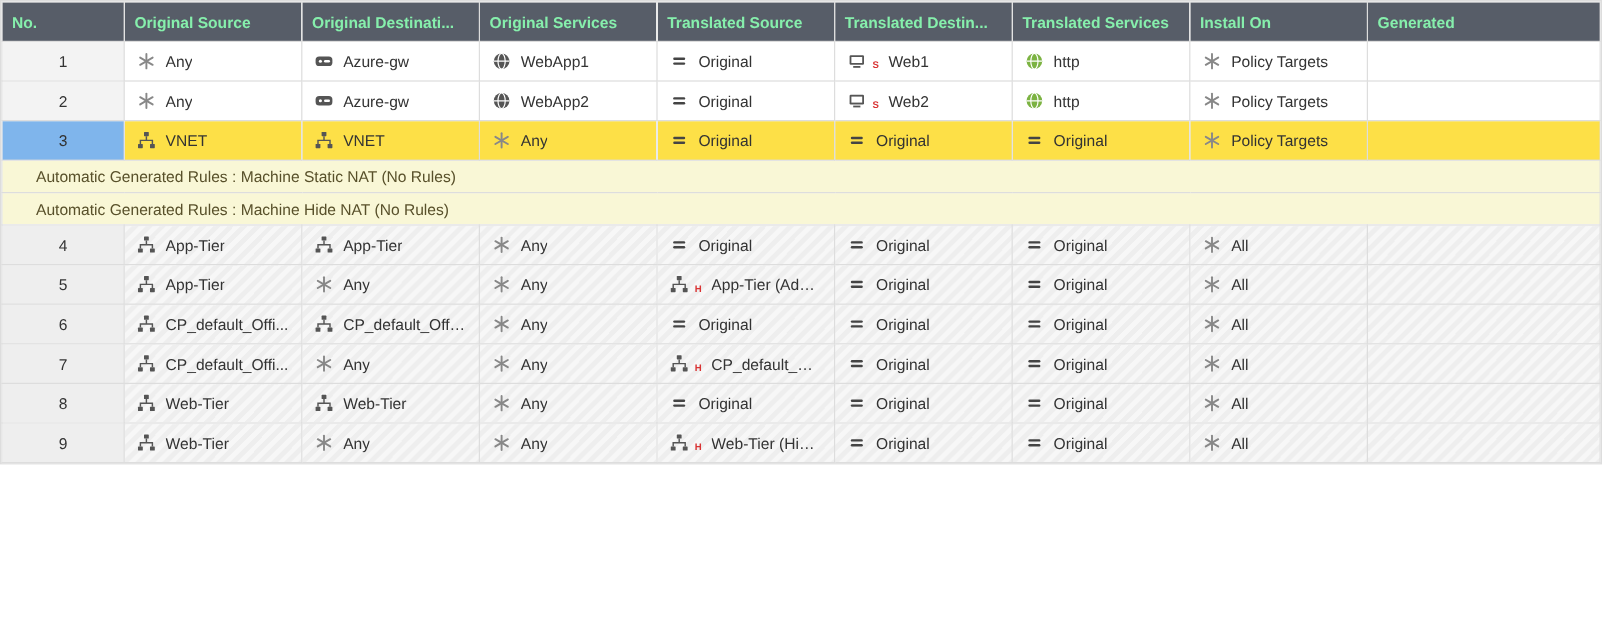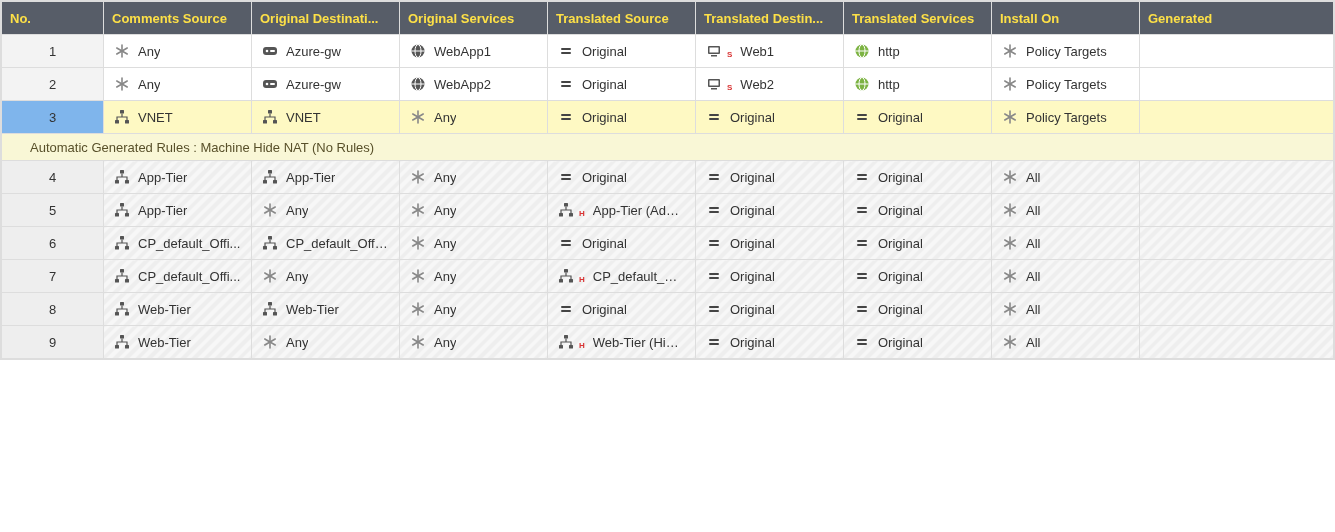--- a/index.html
+++ b/index.html
@@ -1,25 +1,25 @@
 <!DOCTYPE html>
 <html><head>
 <meta charset="utf-8">
 <style>
   * { box-sizing: border-box; margin: 0; padding: 0; }
   body { font-family: "Segoe UI", Arial, sans-serif; font-size: 13px; color: #333; background: #fff; width: 1335px; border:1px solid #ddd;}
   table { border-collapse: collapse; width: 100%; table-layout: fixed; }
   th, td { border: 1px solid #ddd; padding: 0; height: 33px; vertical-align: middle; overflow: hidden; white-space: nowrap; text-overflow: ellipsis;}
-  thead th { background: #575d68; color: #fde047; font-weight: 600; text-align: left; padding: 6px 8px; font-size: 13px; }
+  thead th { background: #575d68; color: #86efac; font-weight: 600; text-align: left; padding: 6px 8px; font-size: 13px; }
   col.c-no { width: 102px; }
   col.c-rest { width: 148px; }
   col.c-comments { width: auto; }
   td.no-cell { background: #f3f3f3; text-align: center; }
   .selected td.no-cell { background: #7fb5ec; }
-  .selected td { background: #fef9c3; }
+  .selected td { background: #fde047; }
   .cell { display:flex; align-items:center; gap:8px; padding:0 10px; height:100%; }
   .section-row td { background: #f9f7d6; color: #58502a; padding: 4px 12px 4px 28px; height: 27px; font-size: 13px;}
   .section-row.expandable td { padding-left: 8px; }
   .chev { display:inline-block; width:10px; text-align:center; margin-right:6px; font-size:10px; color:#333;}
   .hatched td { background-image: repeating-linear-gradient(135deg, #f7f7f7 0px, #f7f7f7 4px, #eeeeee 4px, #eeeeee 8px); }
   .hatched td.no-cell { background:#eeeeee; }
   
   .ico { display:inline-flex; align-items:center; justify-content:center; width:16px; height:16px; flex:0 0 16px;}
   .ico svg { width:16px; height:16px; }
   .lbl { overflow:hidden; text-overflow:ellipsis; white-space:nowrap;}
@@ -36,21 +36,21 @@
       <col class="c-rest">
       <col class="c-rest">
       <col class="c-rest">
       <col class="c-rest">
       <col class="c-rest">
       <col class="c-comments">
   </colgroup>
   <thead>
     <tr>
       <th>No.</th>
-      <th>Comments Source</th>
+      <th>Original Source</th>
       <th>Original Destinati...</th>
       <th>Original Services</th>
       <th>Translated Source</th>
       <th>Translated Destin...</th>
       <th>Translated Services</th>
       <th>Install On</th>
       <th>Generated</th>
     </tr>
   </thead>
   <tbody id="tbody">
@@ -335,20 +335,23 @@
             <span class="lbl">Policy Targets</span>
           </div>
         </td>
         <td>
           <div class="cell">
             <span class="lbl"></span>
           </div>
         </td>
       </tr>
       <tr class="section-row">
+        <td colspan="9"><span>Automatic Generated Rules : Machine Static NAT (No Rules)</span></td>
+      </tr>
+      <tr class="section-row">
         <td colspan="9"><span>Automatic Generated Rules : Machine Hide NAT (No Rules)</span></td>
       </tr>
       <tr class="hatched">
         <td class="no-cell">4</td>
         <td>
           <div class="cell">
             <span class="ico">
               <svg viewBox="0 0 16 16">
                 <rect x="6" y="1" width="4" height="3.5" rx="0.5" fill="#555"></rect>
                 <rect x="1" y="11" width="4" height="3.5" rx="0.5" fill="#555"></rect>

